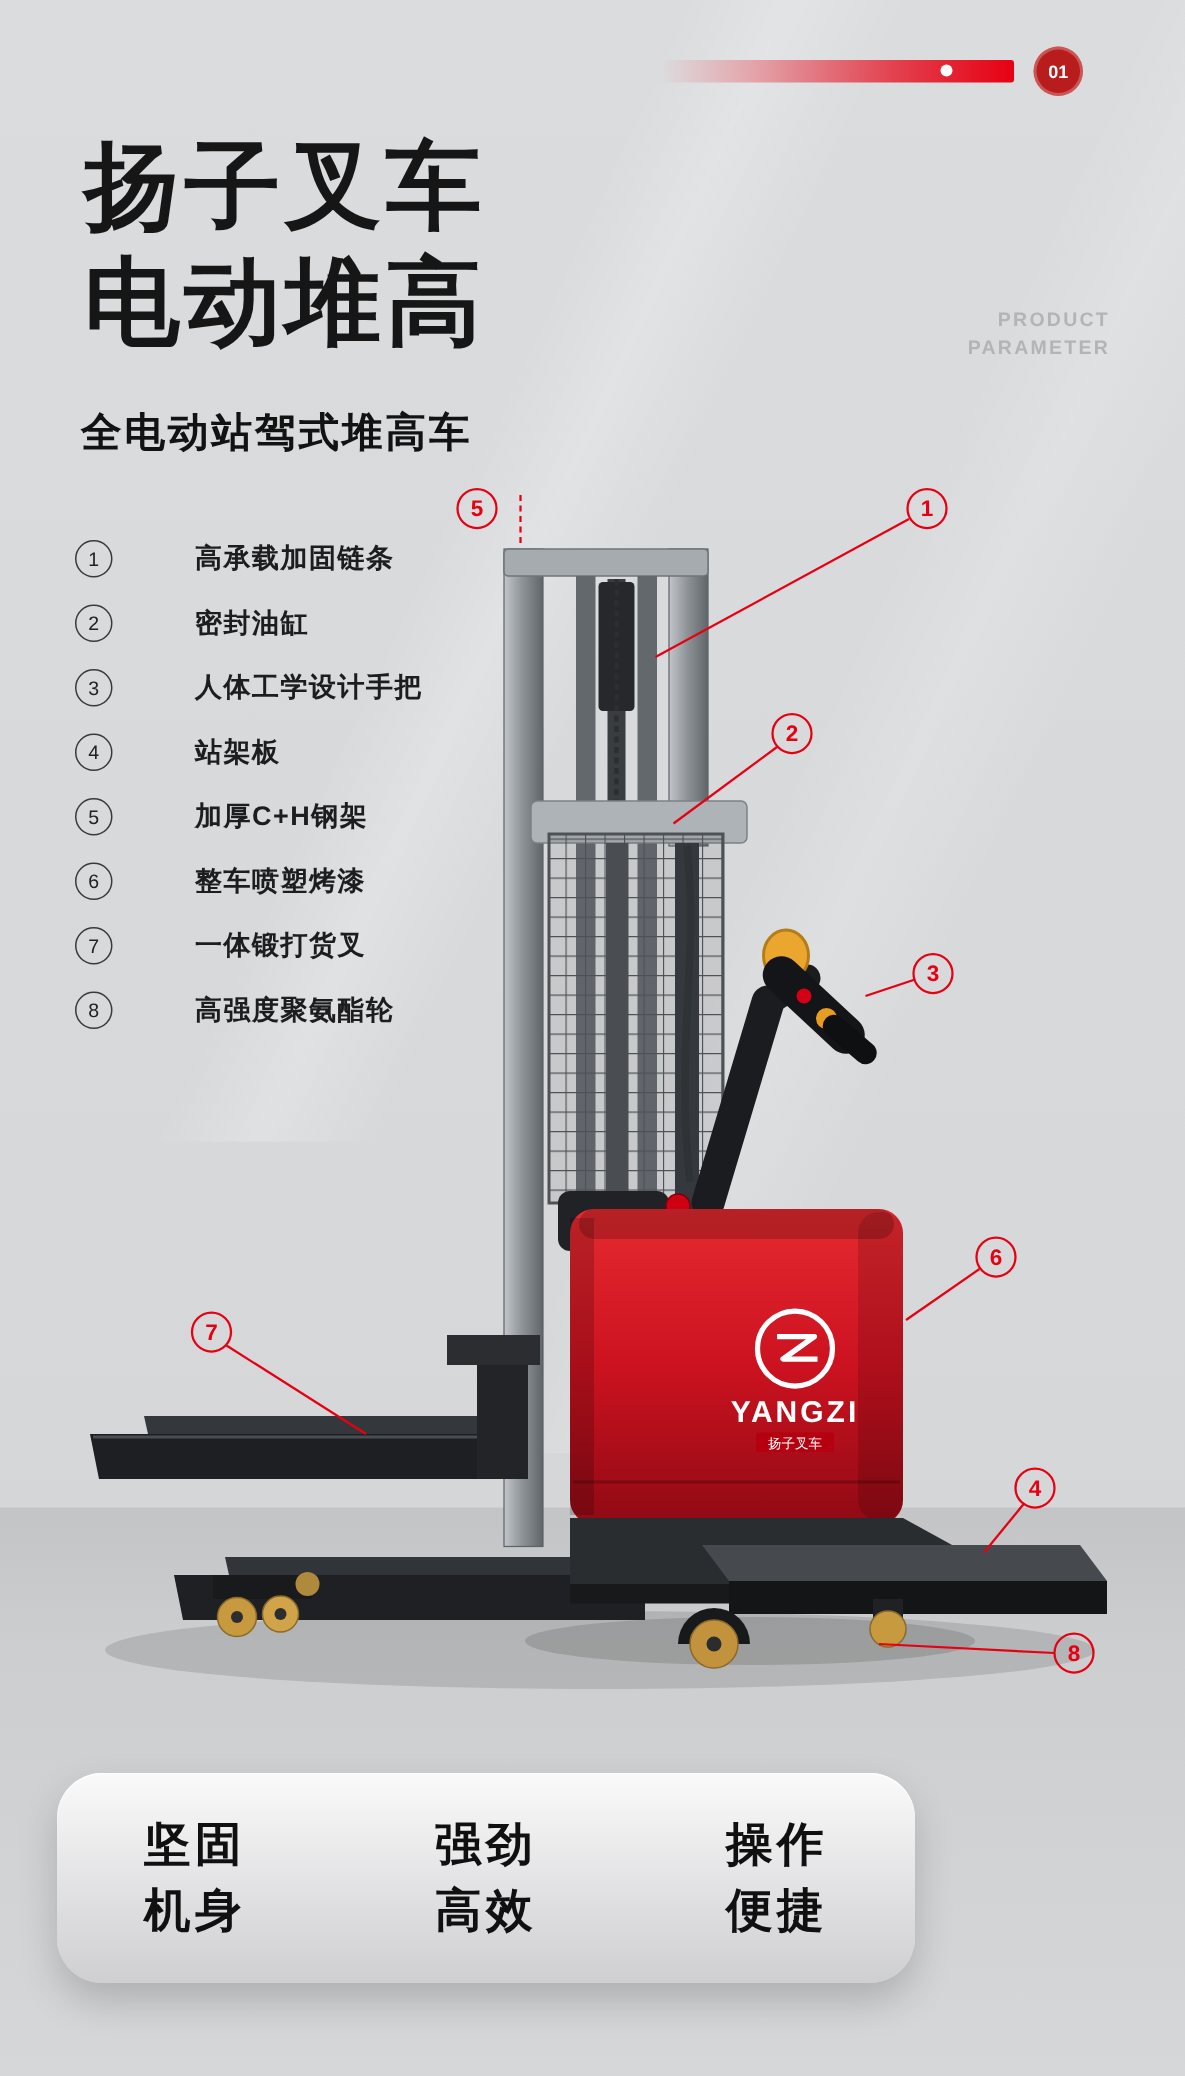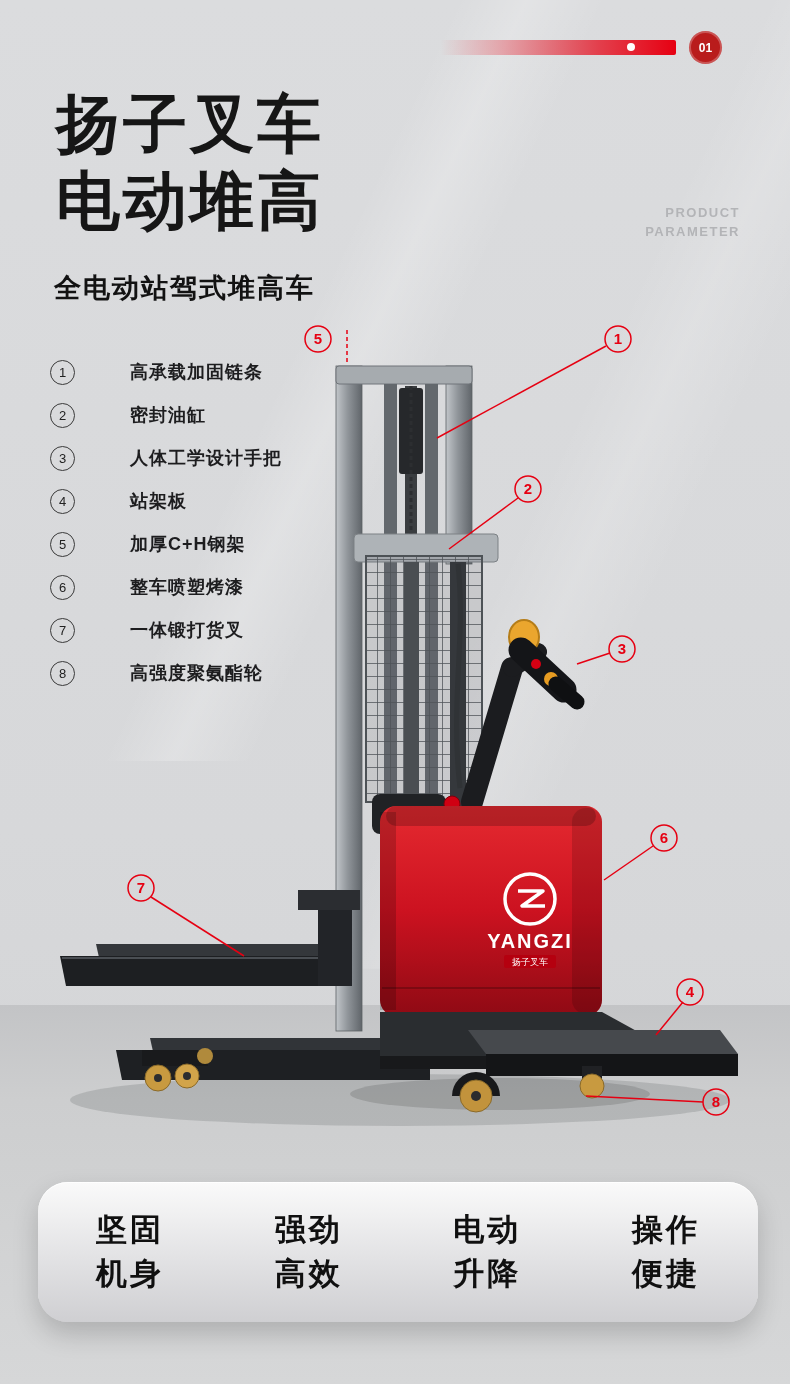--- a/index.html
+++ b/index.html
@@ -42,21 +42,21 @@
     color:#121212;letter-spacing:2px;}
   .features{position:absolute;left:50px;top:360px;}
   .feat{display:flex;align-items:center;gap:15px;height:24px;margin-bottom:19px;}
   .fnum{
     width:23px;height:23px;border-radius:50%;border:1.5px solid #3a3a3a;color:#222;
     font-size:13px;display:flex;align-items:center;justify-content:center;flex:0 0 auto;
   }
   .flabel{font-size:18px;color:#1d1d1f;font-weight:600;letter-spacing:1px;margin-left:40px;}
   .illustration{position:absolute;left:0;top:0;pointer-events:none;}
   .bottom-panel{
-    position:absolute;left:38px;top:1182px;width:720px;height:140px;border-radius:30px;
+    position:absolute;left:38px;top:1182px;width:572px;height:140px;border-radius:30px;
     background:linear-gradient(180deg,#fafafa 0%,#e2e2e4 55%,#cfcfd2 100%);
     box-shadow:0 12px 26px rgba(0,0,0,0.18), inset 0 1px 0 rgba(255,255,255,0.85);
     display:flex;align-items:center;justify-content:space-between;
     padding:16px 58px;box-sizing:border-box;
   }
   .bf{font-size:31px;font-weight:900;color:#101010;text-align:center;line-height:1.42;letter-spacing:3px;}
 </style>
 </head>
 <body>
 
@@ -263,20 +263,16 @@
 <div class="bottom-panel">
   <div class="bf">
     <div>坚固</div>
     <div>机身</div>
   </div>
   <div class="bf">
     <div>强劲</div>
     <div>高效</div>
   </div>
   <div class="bf">
-    <div>电动</div>
-    <div>升降</div>
-  </div>
-  <div class="bf">
     <div>操作</div>
     <div>便捷</div>
   </div>
 </div>
 
 </body></html>

